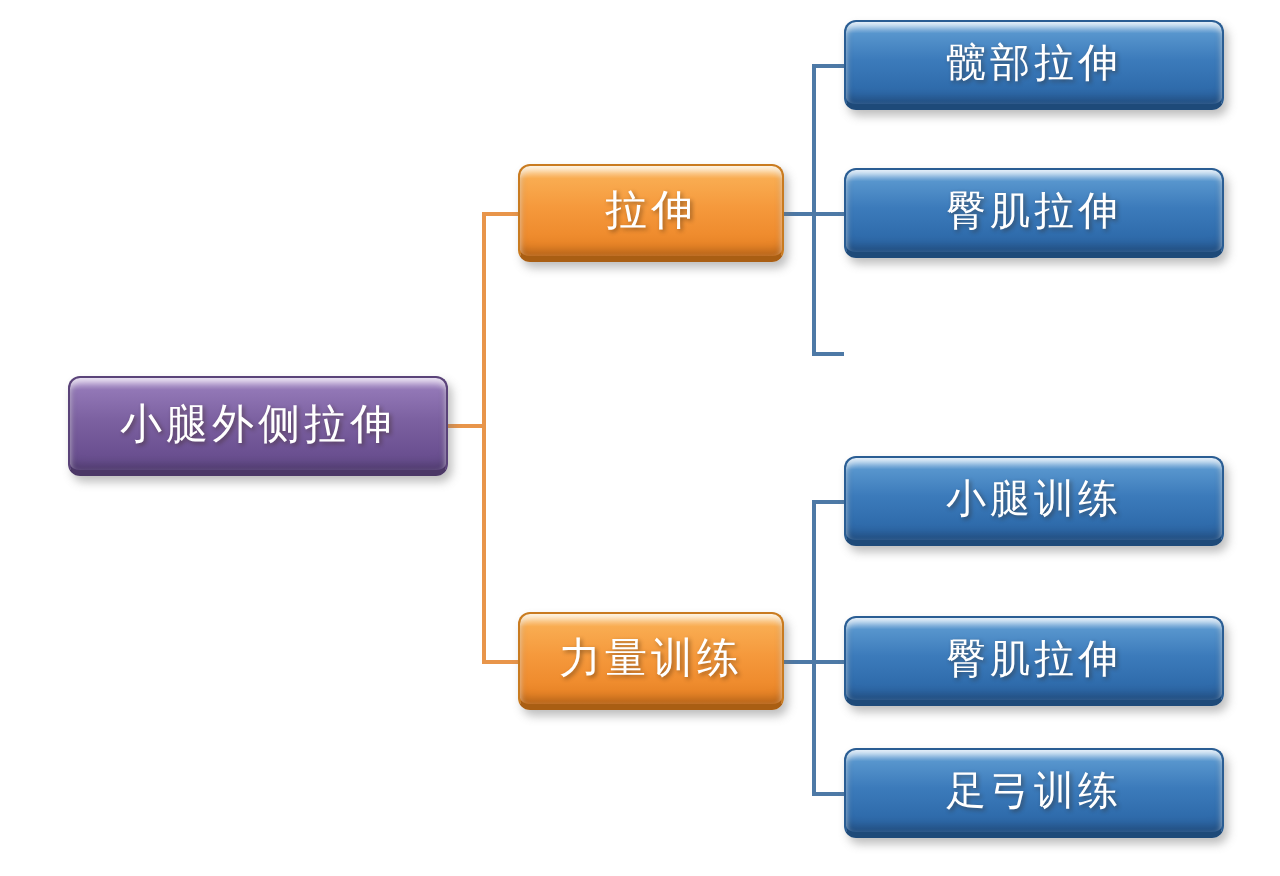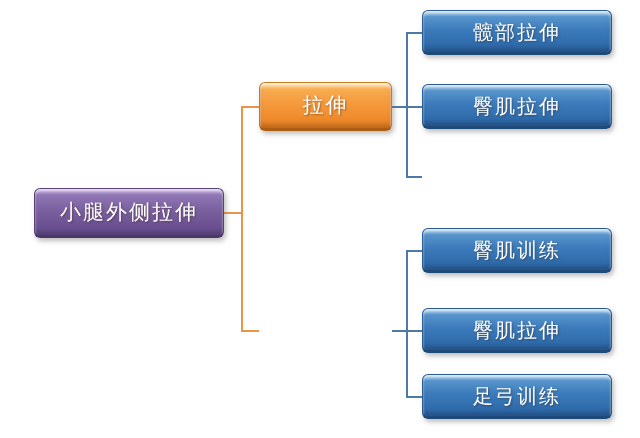--- a/index.html
+++ b/index.html
@@ -87,30 +87,33 @@
   <div class="conn c-blue" id="c-t-t"></div>
   <div class="conn c-blue" id="c-t-b"></div>
 
   <div class="node purple" id="n-root">
     <span>小腿外侧拉伸</span>
   </div>
 
   <div class="node orange" id="n-b0">
     <span>拉伸</span>
   </div>
+  <div class="node orange" id="n-b1">
+    <span>力量训练</span>
+  </div>
 
   <div class="node blue leaf" id="n-l0">
     <span>髋部拉伸</span>
   </div>
   <div class="node blue leaf" id="n-l1">
     <span>臀肌拉伸</span>
   </div>
 
   <div class="node blue leaf" id="n-l3">
-    <span>臀肌训练</span>
+    <span>小腿训练</span>
   </div>
   <div class="node blue leaf" id="n-l4">
     <span>臀肌拉伸</span>
   </div>
   <div class="node blue leaf" id="n-l5">
     <span>足弓训练</span>
   </div>
 
 </div>
 

